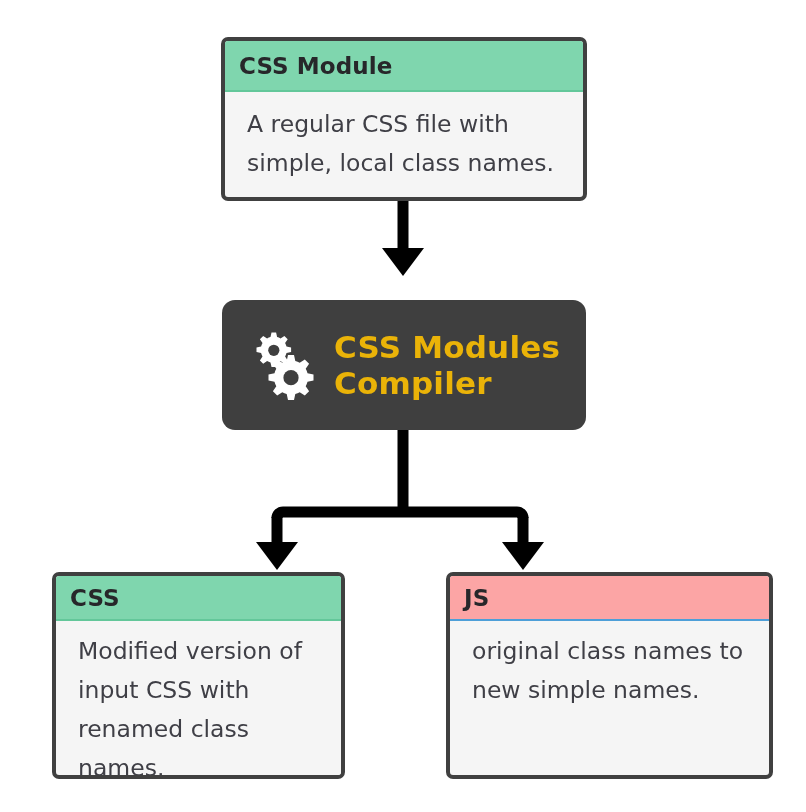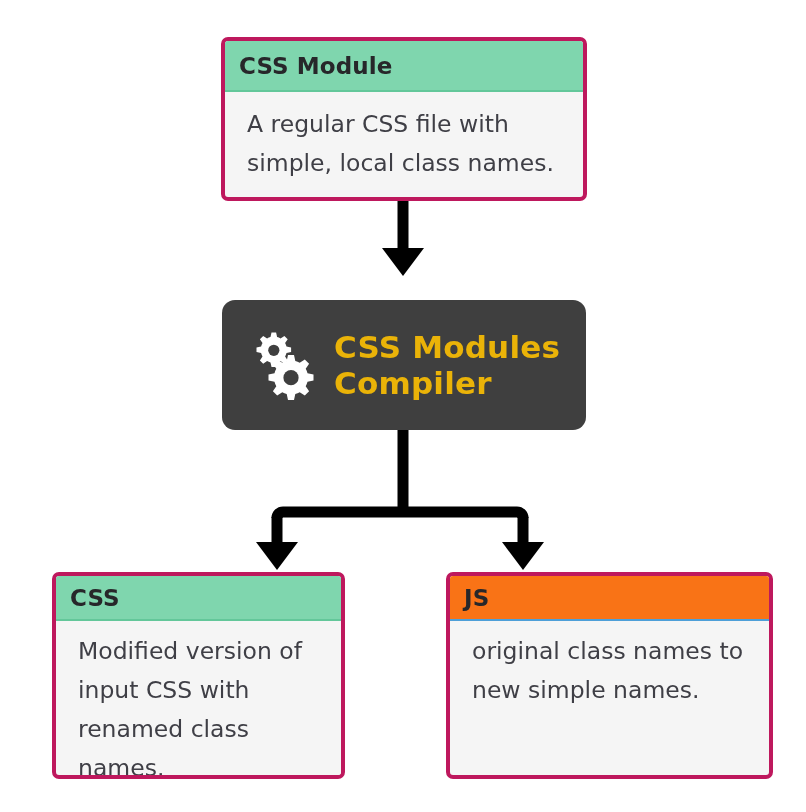--- a/index.html
+++ b/index.html
@@ -18,21 +18,21 @@
     position: absolute;
     left: 0; top: 0;
     width: 806px;
     height: 812px;
   }
 
   
   .card {
     position: absolute;
     box-sizing: border-box;
-    border: 4px solid #be185d;
+    border: 4px solid #404040;
     border-radius: 7px;
     background: #f5f5f5;
     overflow: hidden;
   }
   .card-header {
     box-sizing: border-box;
     font-weight: bold;
     color: #27272a;
     letter-spacing: 0.1px;
     display: flex;
@@ -110,21 +110,21 @@
   #card-js-output .card-header {
     height: 45px;
     padding: 0 14px;
     font-size: 23px;
   }
   #card-css-output .card-header {
     background: #7fd6ae;
     border-bottom: 2px solid #63c79a;
   }
   #card-js-output .card-header {
-    background: #f97316;
+    background: #fca5a5;
     border-bottom: 2px solid #4e9fd8;
   }
   #card-css-output .card-body,
   #card-js-output .card-body {
     padding: 11px 14px 0 14px;
     font-size: 23.5px;
     line-height: 39px;
   }
 
   

